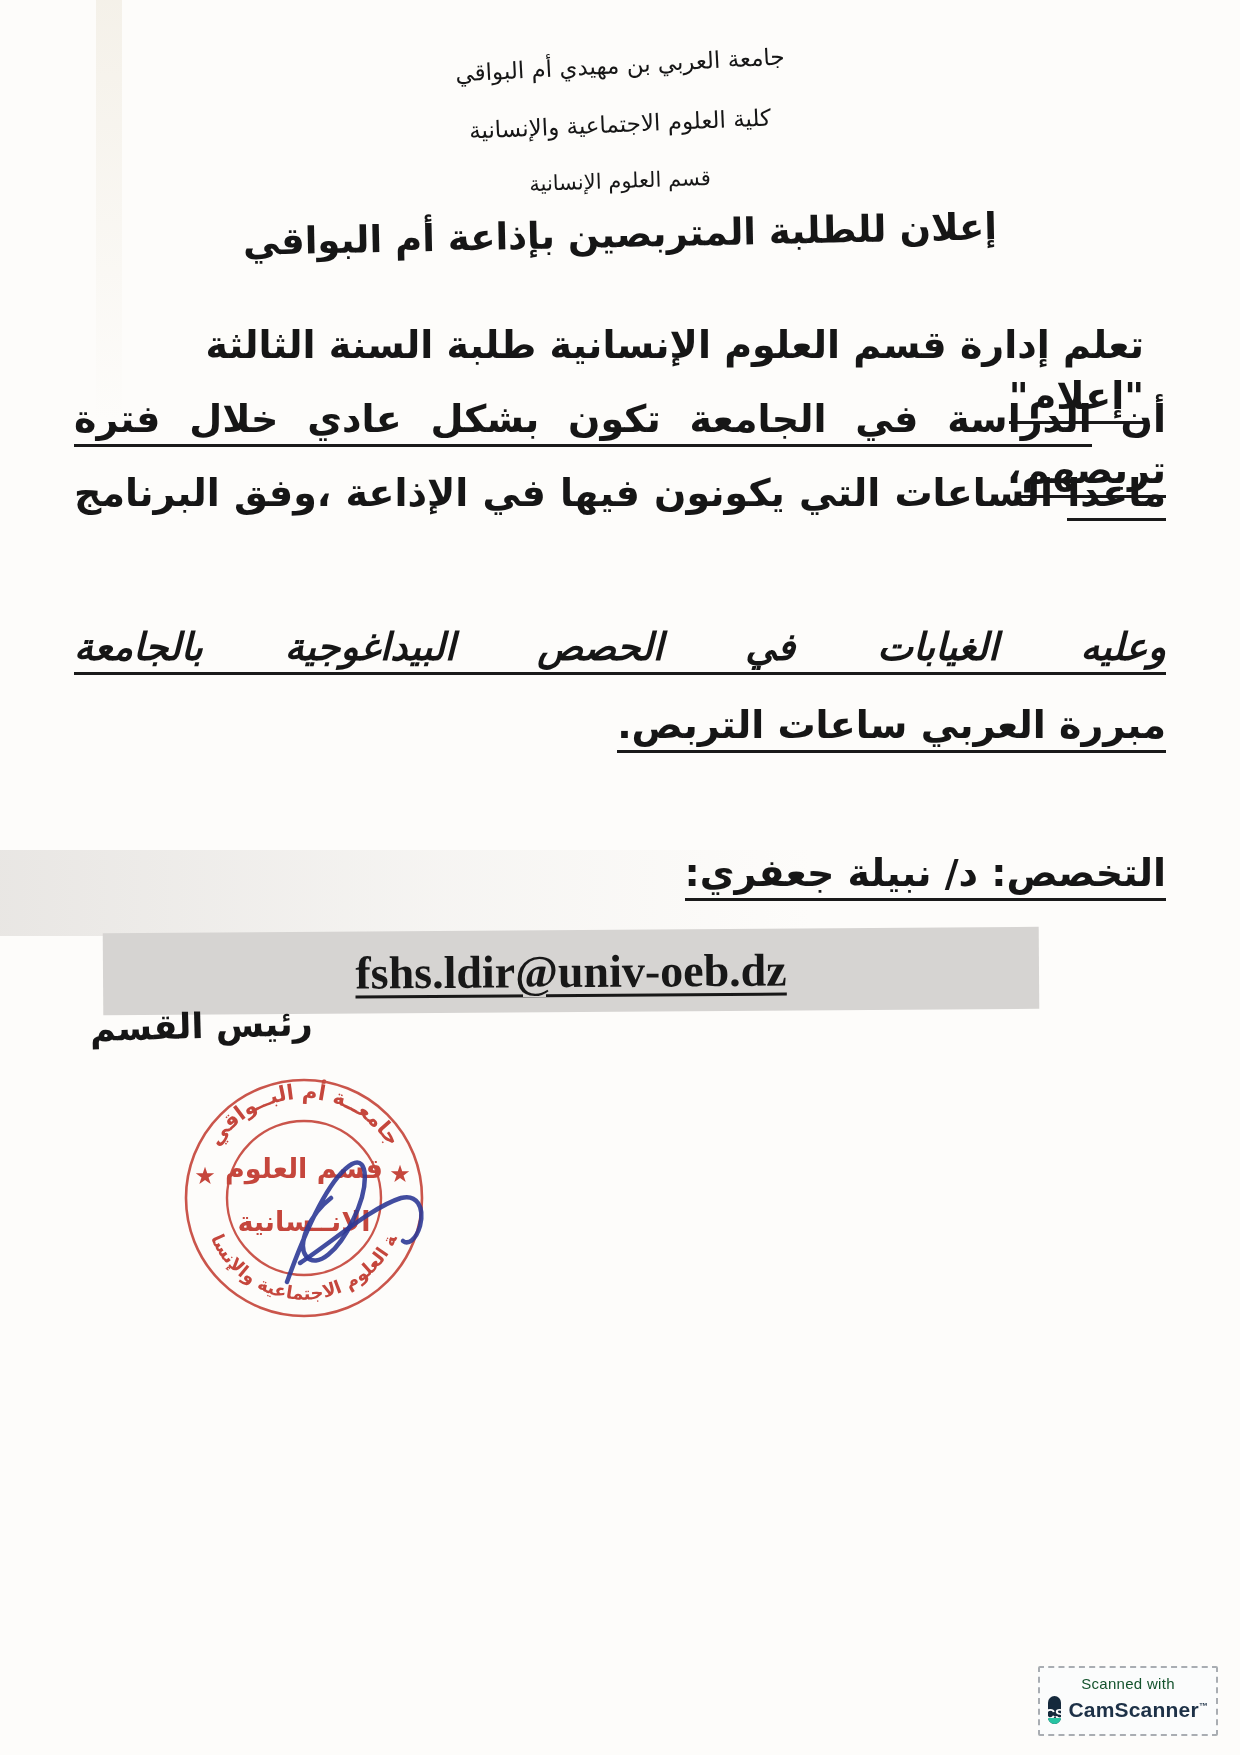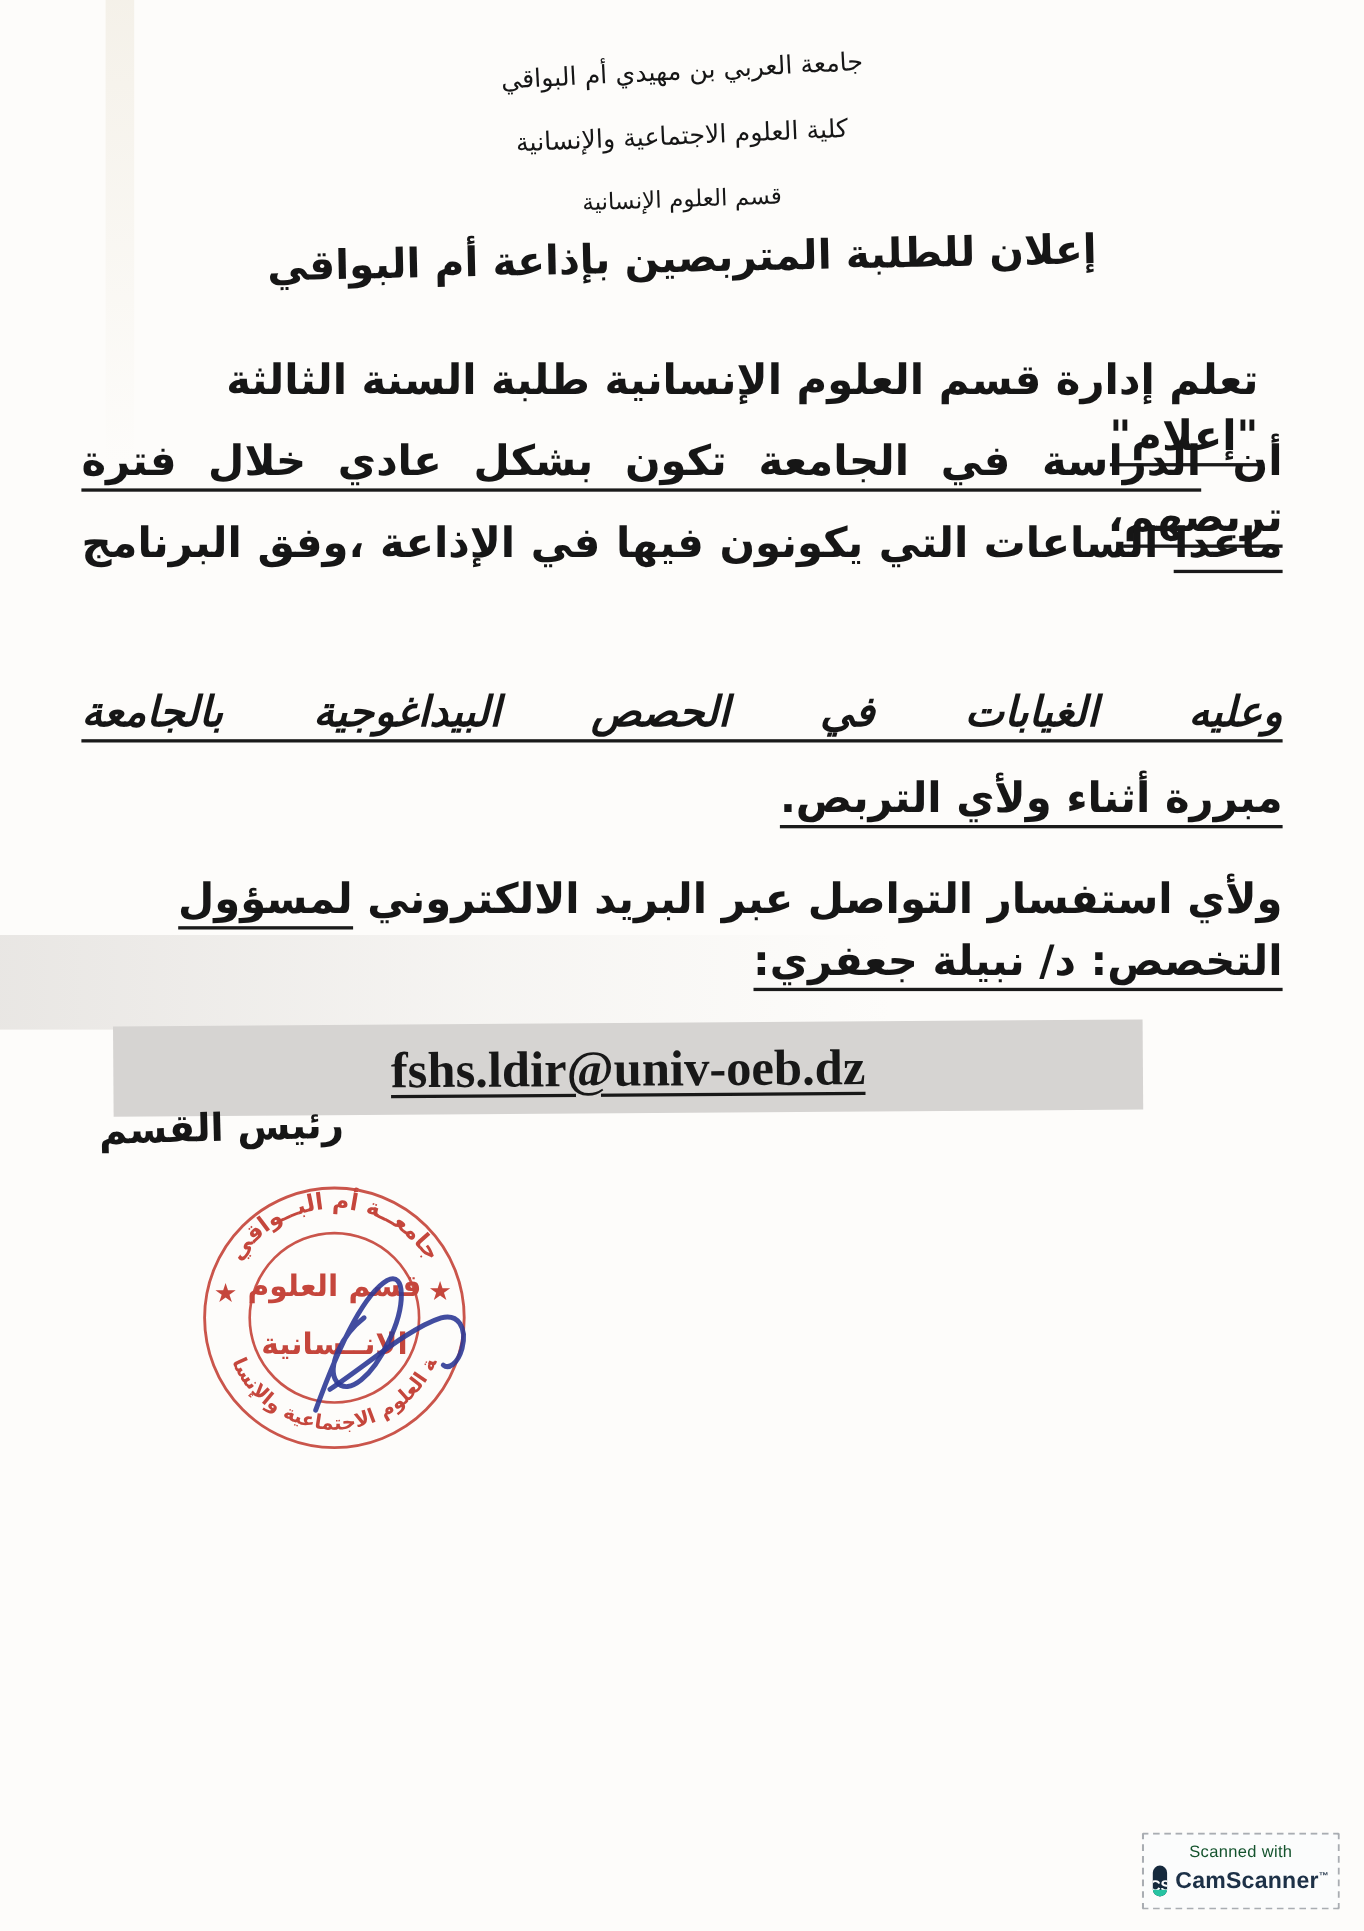--- a/index.html
+++ b/index.html
@@ -99,23 +99,22 @@
   <div class="doc-title">إعلان للطلبة المتربصين بإذاعة أم البواقي</div>
 
   <div class="bodyline l1 rt indent"><span>تعلم إدارة قسم العلوم الإنسانية طلبة السنة الثالثة </span><span class="u bb">"إعلام"</span></div>
 
   <div class="bodyline l2 just"><span>أن </span><span class="u">الدراسة في الجامعة تكون بشكل عادي خلال فترة تربصهم</span><span>،</span></div>
 
   <div class="bodyline l3 just"><span class="u bb">ماعدا</span><span> الساعات التي يكونون فيها في الإذاعة ،وفق البرنامج</span></div>
 
 
   <div class="bodyline p2l1 just"><span class="u">وعليه الغيابات في الحصص البيداغوجية بالجامعة</span></div>
-  <div class="bodyline p2l2 rt"><span class="u">مبررة أثناء ولأي التربص.</span></div>
+  <div class="bodyline p2l2 rt"><span class="u">مبررة العربي ساعات التربص.</span></div>
 
-  <div class="bodyline p3l1 rt"><span>ولأي استفسار التواصل عبر البريد الالكتروني </span><span class="u bb">لمسؤول</span></div>
   <div class="bodyline p3l2"><span class="u bb">التخصص: د/ نبيلة جعفري:</span></div>
 
   <div class="email-band">
     <span class="email-text">fshs.ldir@univ-oeb.dz</span>
   </div>
 
   <div class="chief">رئيس القسم</div>
 
   <svg class="stamp-svg" width="284" height="284" viewBox="-142 -142 284 284">
     <circle r="118" fill="none" stroke="#c5463c" stroke-width="2.6" opacity="0.92"></circle>

